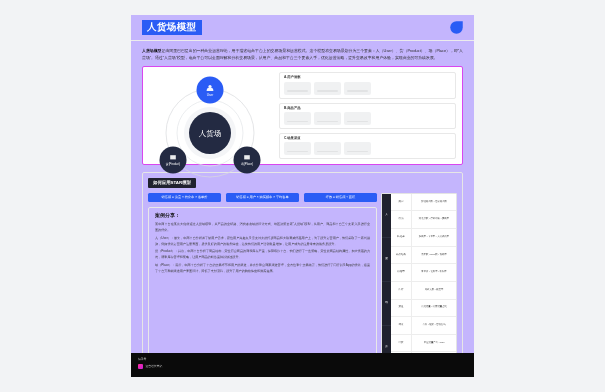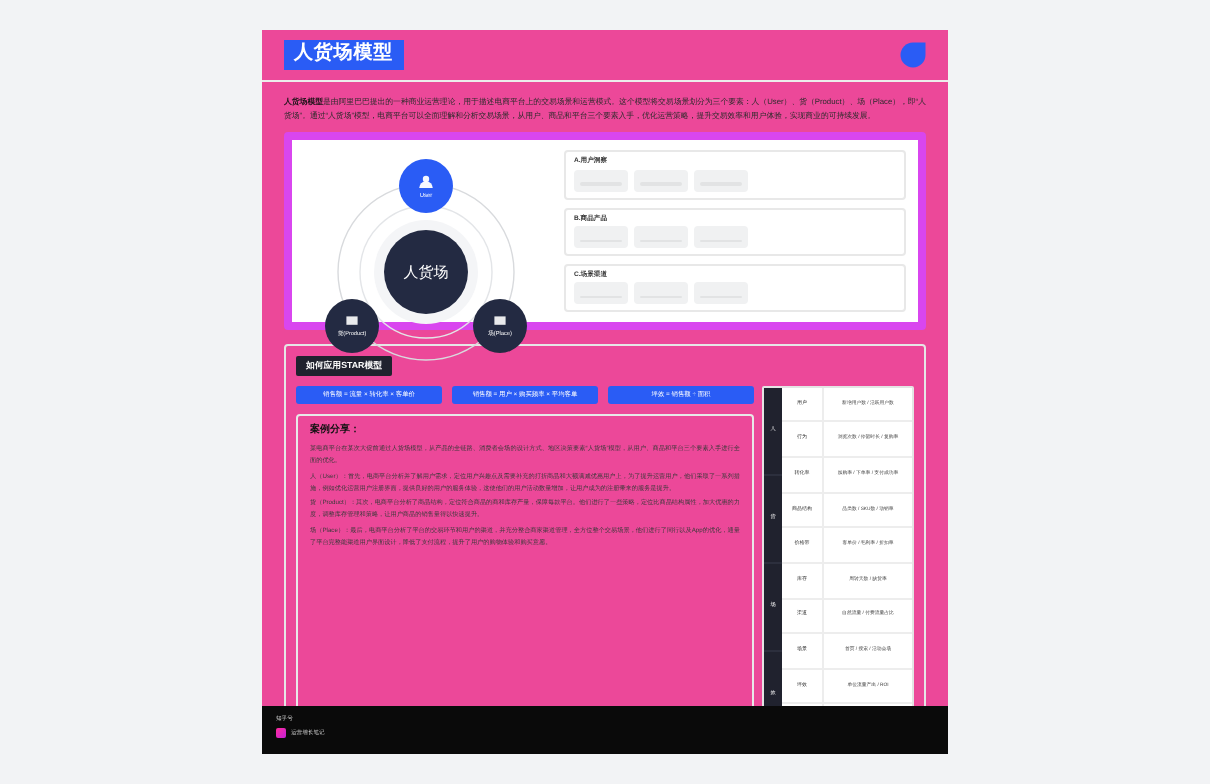--- a/index.html
+++ b/index.html
@@ -6,21 +6,21 @@
   html, body {
     width: 605px; height: 392px;
     background: #f2f3f5;
     font-family: "Liberation Sans", "DejaVu Sans", sans-serif;
     overflow: hidden;
   }
   .page {
     position: absolute;
     left: 131px; top: 15px;
     width: 343px; height: 362px;
-    background: #ec4899;
+    background: #c4b5fd;
     display: flex; flex-direction: column;
   }
 
   
   .titlebar {
     height: 26px;
     display: flex; align-items: center;
     padding: 0 10px 0 11px;
     flex: 0 0 auto;
     border-bottom: 1px solid #ececec;
@@ -43,21 +43,21 @@
     line-height: 1.85;
     color: #2b2b2b;
     text-align: justify;
     flex: 0 0 auto;
   }
   .intro b { font-weight: bold; color: #111; }
 
   
   .model-card {
     margin: 0 11px 0 11px;
-    border: 4px solid #d946ef;
+    border: 1px solid #d946ef;
     border-radius: 2px;
     height: 99px;
     display: flex;
     flex: 0 0 auto;
     background: #fff;
   }
   .diagram {
     width: 134px;
     position: relative;
     flex: 0 0 auto;

